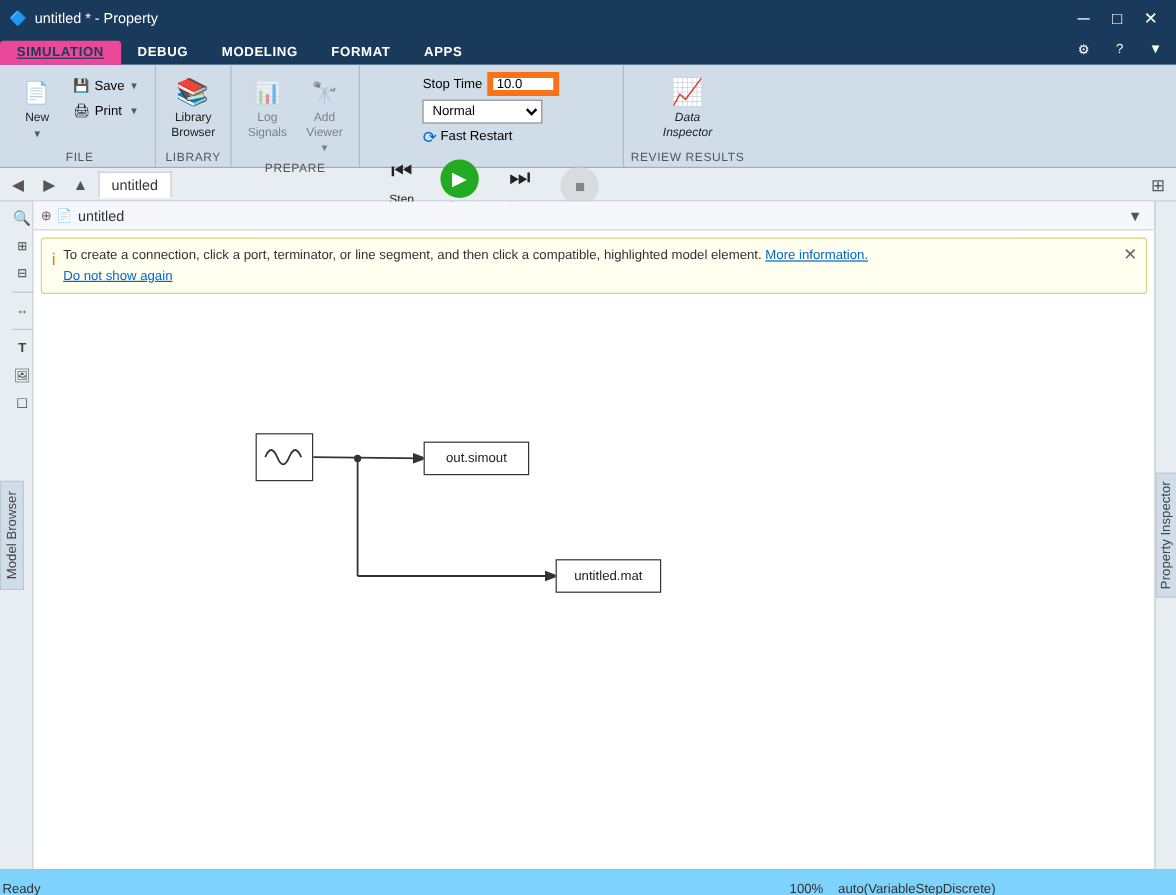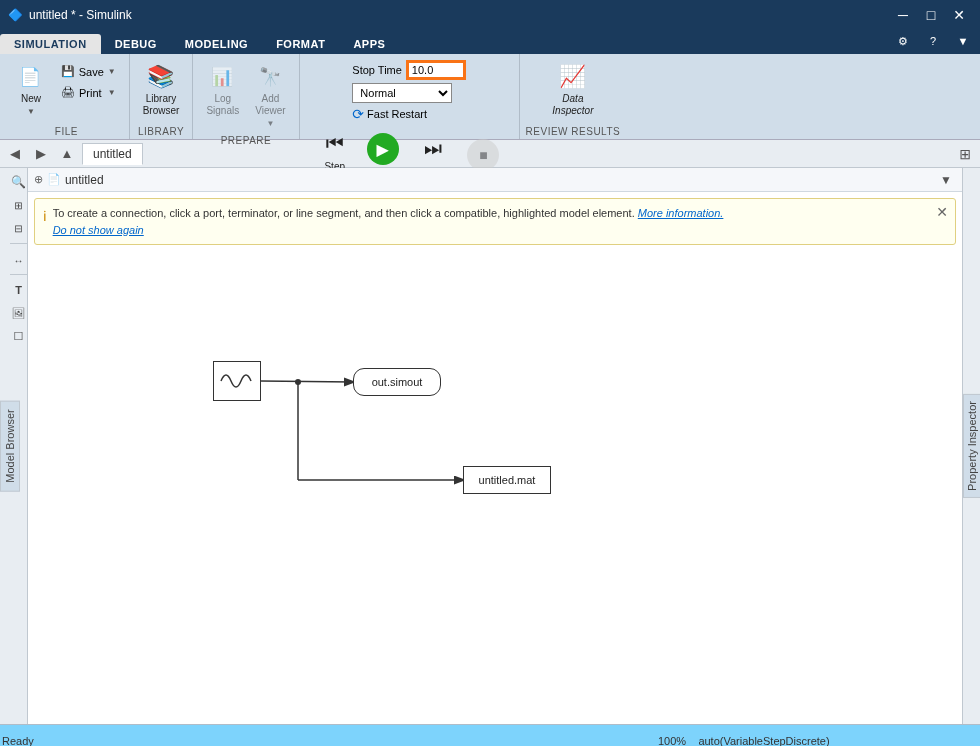--- a/index.html
+++ b/index.html
@@ -35,22 +35,23 @@
       padding: 4px 14px;
       color: white;
       font-size: 11px;
       font-weight: 600;
       cursor: pointer;
       letter-spacing: 0.5px;
       border-top-left-radius: 3px;
       border-top-right-radius: 3px;
     }
     .ribbon-tab.active {
-      background: #e5e5e5;
+      background: #ec4899;
       color: #1a3a5c;
+      text-decoration: underline;
     }
 
     
     #ribbon {
       height: 86px;
       background: #d0dde9;
       display: flex;
       align-items: stretch;
       border-bottom: 1px solid #aab;
       padding: 0 4px;
@@ -99,21 +100,21 @@
     }
     .ribbon-btn-label { font-size: 10px; text-align: center; line-height: 1.2; }
     .file-btn {
       display: flex; align-items: center; gap: 4px;
       padding: 2px 6px; cursor: pointer; font-size: 11px;
       border: 1px solid transparent; border-radius: 2px;
     }
     .stop-time-row { display: flex; align-items: center; gap: 4px; font-size: 11px; }
     .stop-time-input {
       width: 60px; height: 20px; font-size: 11px;
-      border: 3px solid #f97316; padding: 1px 3px; background: white;
+      border: 5px solid #f97316; padding: 1px 3px; background: white;
     }
     .mode-select {
       width: 100px; height: 20px; font-size: 11px;
       border: 1px solid #888; padding: 1px 3px; background: white;
     }
     .fast-restart-row { display: flex; align-items: center; gap: 3px; font-size: 11px; }
 
     
     .sim-btn {
       display: flex; flex-direction: column; align-items: center;
@@ -220,21 +221,21 @@
       border-radius: 3px;
       padding: 6px 8px;
       display: flex;
       align-items: flex-start;
       gap: 6px;
       font-size: 11px;
       position: relative;
     }
     #info-banner .info-icon { color: #cc8800; font-size: 14px; flex-shrink: 0; margin-top: 1px; }
     #info-banner .info-text { color: #333; line-height: 1.5; }
-    #info-banner .info-link { color: #0066cc; text-decoration: underline; cursor: pointer; font-style: italic; }
+    #info-banner .info-link { color: #0066cc; text-decoration: underline; cursor: pointer; }
     #info-banner .close-btn {
       position: absolute; right: 4px; top: 4px;
       background: transparent; border: none; cursor: pointer;
       font-size: 14px; color: #666; width: 18px; height: 18px;
       display: flex; align-items: center; justify-content: center;
     }
 
     
     #sim-canvas {
       position: relative;
@@ -252,21 +253,21 @@
       justify-content: center;
       font-size: 11px;
       color: #222;
     }
     .sim-block-sine {
       width: 48px; height: 40px;
       left: 185px; top: 110px;
     }
     .sim-block-out {
       width: 88px; height: 28px;
-      left: 325px; top: 117px; border-radius: 11px;
+      left: 325px; top: 117px;
     }
     .sim-block-mat {
       width: 88px; height: 28px;
       left: 435px; top: 215px;
     }
 
     
     #canvas-svg {
       position: absolute;
       top: 0; left: 0;
@@ -322,21 +323,21 @@
     .left-tool-sep {
       width: 18px; height: 1px; background: #c0c8d0; margin: 2px 0;
     }
   </style>
 </head>
 <body>
 
 <div id="titlebar">
   <div id="titlebar-left">
     <span>🔷</span>
-    <span>untitled * - Simulink</span>
+    <span>untitled * - Property</span>
   </div>
   <div id="titlebar-controls">
     <button class="title-btn">─</button>
     <button class="title-btn">□</button>
     <button class="title-btn close">✕</button>
   </div>
 </div>
 
 <div id="ribbon-tabs">
   <div class="ribbon-tab active">SIMULATION</div>

